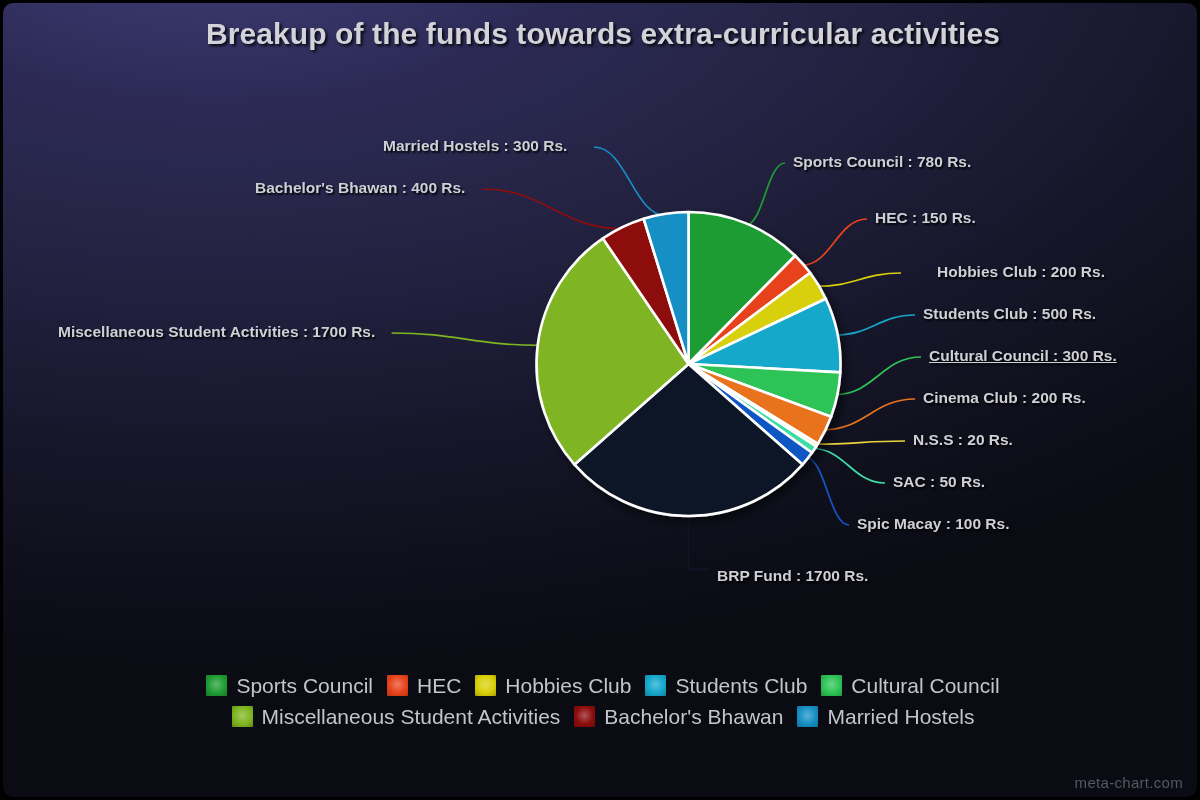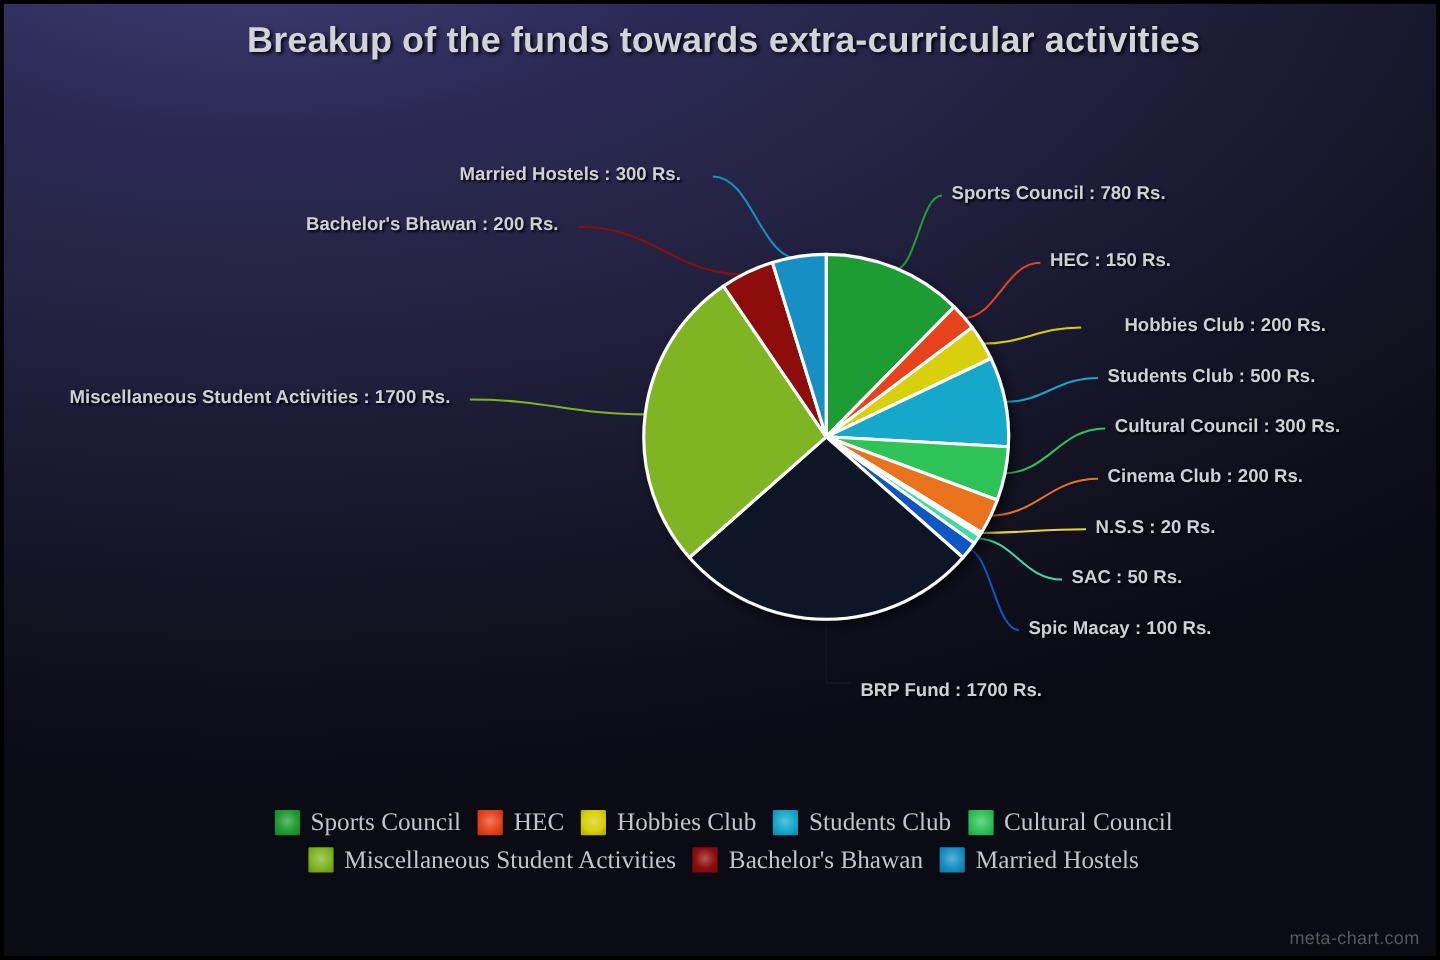--- a/index.html
+++ b/index.html
@@ -81,21 +81,20 @@
     display: flex;
     justify-content: center;
     align-items: center;
     gap: 0;
     height: 28px;
   }
   .legend-item {
     display: flex;
     align-items: center;
     margin: 0 7px;
-    font-family: Liberation Serif, serif;
   }
   .legend-swatch {
     width: 21px; height: 21px;
     margin-right: 9px;
     flex: 0 0 auto;
     border-radius: 1px;
   }
   .legend-text {
     font-size: 21px;
     color: #c4c4cb;
@@ -108,21 +107,21 @@
     position: absolute;
     right: 14px; bottom: 6px;
     font-size: 15px;
     color: #575761;
     letter-spacing: 0.3px;
   }
 </style>
 </head>
 <body>
 
-<div id="chart-root" style="background: radial-gradient(120% 95% at 18% -12%, rgb(57, 55, 107) 0%, rgb(57, 55, 107) 12%, rgb(44, 42, 85) 26%, rgb(39, 38, 73) 40%, rgb(31, 30, 58) 56%, rgb(23, 23, 44) 70%, rgb(17, 17, 31) 84%, rgb(11, 11, 20) 100%);">
+<div id="chart-root" style="background: radial-gradient(120% 95% at 18% -12%, rgb(57, 55, 107) 0%, rgb(57, 55, 107) 12%, rgb(44, 42, 85) 26%, rgb(39, 38, 73) 40%, rgb(31, 30, 58) 56%, rgb(23, 23, 44) 70%, rgb(17, 17, 31) 84%, rgb(11, 11, 20) 100%); border-radius: 13px;">
 
   <div id="chart-title">Breakup of the funds towards extra-curricular activities</div>
 
   <svg id="pie-svg" viewBox="0 0 1200 800" preserveAspectRatio="none" aria-hidden="true">
     <defs>
       <filter id="pieShadow" x="-25%" y="-25%" width="150%" height="150%">
         <feDropShadow dx="4" dy="5" stdDeviation="5" flood-color="#000" flood-opacity="0.55"></feDropShadow>
       </filter>
     </defs>
     <g id="leader-lines">
@@ -155,28 +154,28 @@
         <path d="M 685.5 361 L 599.88 235.41 A 152 152 0 0 1 640.70 215.75 Z" fill="#8d0d0d" stroke="#ffffff" stroke-width="2.6" stroke-linejoin="round"></path>
         <path d="M 685.5 361 L 640.70 215.75 A 152 152 0 0 1 685.50 209.00 Z" fill="#168fc4" stroke="#ffffff" stroke-width="2.6" stroke-linejoin="round"></path>
       </g>
   </svg>
 
   <div id="slice-labels">
       <div class="slice-label right" style="top: 150px; left: 790px;">Sports Council : 780 Rs.</div>
       <div class="slice-label right" style="top: 206px; left: 872px;">HEC : 150 Rs.</div>
       <div class="slice-label right" style="top: 260px; left: 906px; margin-left: 28px;">Hobbies Club : 200 Rs.</div>
       <div class="slice-label right" style="top: 302px; left: 920px;">Students Club : 500 Rs.</div>
-      <div class="slice-label right" style="top: 344px; left: 926px;">Cultural Council : 300 Rs.</div>
+      <div class="slice-label right" style="top: 344px; left: 926px; text-decoration: underline;">Cultural Council : 300 Rs.</div>
       <div class="slice-label right" style="top: 386px; left: 920px;">Cinema Club : 200 Rs.</div>
       <div class="slice-label right" style="top: 428px; left: 910px;">N.S.S : 20 Rs.</div>
       <div class="slice-label right" style="top: 470px; left: 890px;">SAC : 50 Rs.</div>
       <div class="slice-label right" style="top: 512px; left: 854px;">Spic Macay : 100 Rs.</div>
       <div class="slice-label right" style="top: 564px; left: 714px;">BRP Fund : 1700 Rs.</div>
       <div class="slice-label left" style="top: 320px; left: 30px; margin-left: 25px;">Miscellaneous Student Activities : 1700 Rs.</div>
-      <div class="slice-label left" style="top: 176px; left: 252px;">Bachelor's Bhawan : 200 Rs.</div>
+      <div class="slice-label left" style="top: 176px; left: 252px;">Bachelor's Bhawan : 400 Rs.</div>
       <div class="slice-label left" style="top: 134px; left: 380px;">Married Hostels : 300 Rs.</div>
     </div>
 
   <div id="legend">
       <div class="legend-row">
         <div class="legend-item">
           <span class="legend-swatch" style="background: radial-gradient(circle at 50% 45%, rgb(98, 186, 112) 0%, rgb(31, 156, 51) 55%, rgb(24, 122, 40) 100%);"></span>
           <span class="legend-text">Sports Council</span>
         </div>
         <div class="legend-item">

